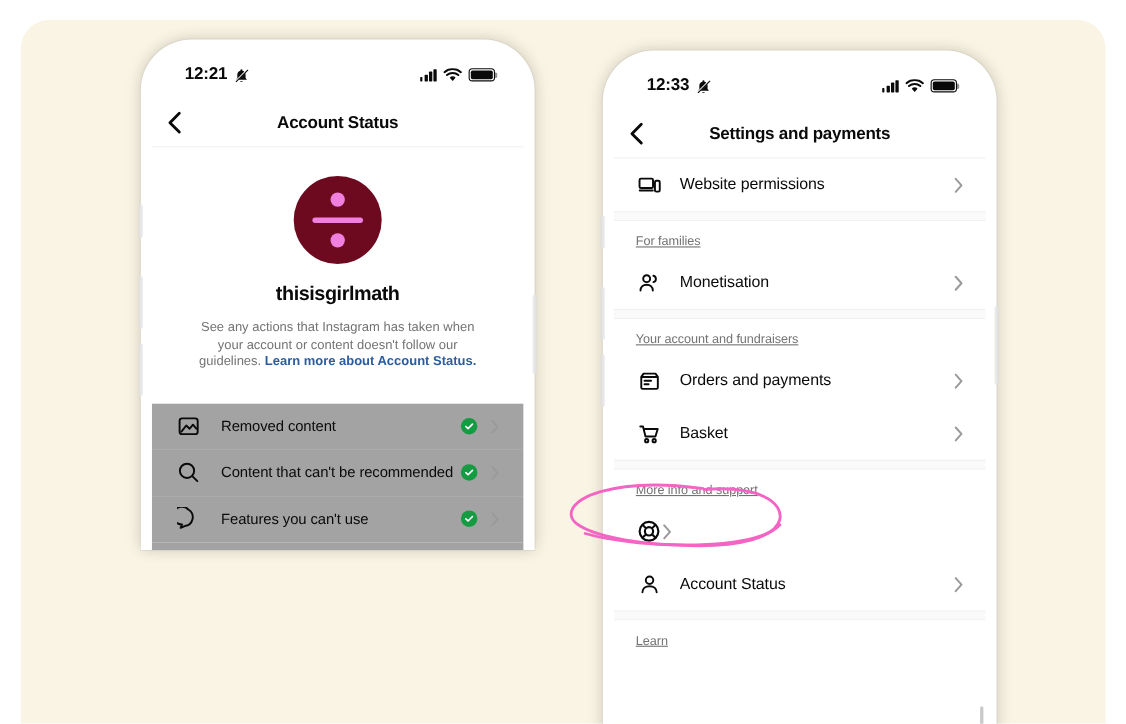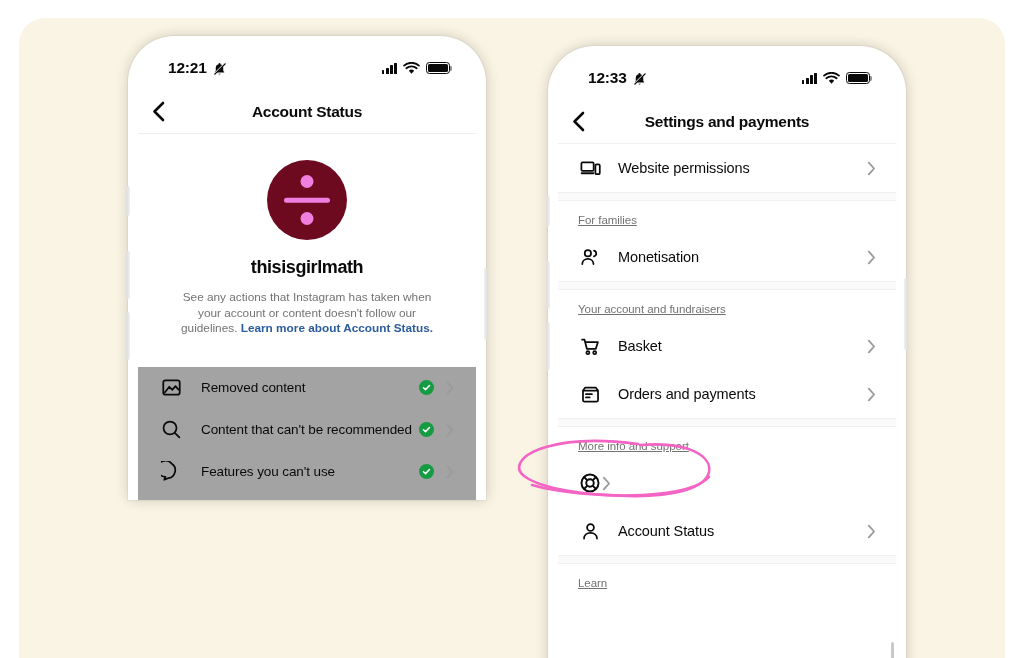--- a/index.html
+++ b/index.html
@@ -382,40 +382,40 @@
               <polyline points="1.5,1.5 6.4,7 1.5,12.5" fill="none" stroke="currentColor" stroke-width="1.7" stroke-linecap="round" stroke-linejoin="round"></polyline>
             </svg>
         </div>
 
         <div class="sect-gap"></div>
 
         <div class="sect-head">Your account and fundraisers</div>
         <div class="srow">
           <span class="ico">
             <svg width="21" height="21" viewBox="0 0 24 24">
-              <path d="M2.4 4.2h2.8l2.6 10.4h10.3l2.4-7.7H6.2" fill="none" stroke="#0a0a0a" stroke-width="2" stroke-linecap="round" stroke-linejoin="round"></path>
-              <circle cx="9" cy="19" r="1.7" fill="none" stroke="#0a0a0a" stroke-width="2"></circle>
-              <circle cx="16.8" cy="19" r="1.7" fill="none" stroke="#0a0a0a" stroke-width="2"></circle>
-            </svg>
-          </span>
-          <span class="label">Basket</span>
-          <svg class="chev" width="9" height="15" viewBox="0 0 8 14">
-              <polyline points="1.5,1.5 6.4,7 1.5,12.5" fill="none" stroke="currentColor" stroke-width="1.7" stroke-linecap="round" stroke-linejoin="round"></polyline>
-            </svg>
-        </div>
-        <div class="srow">
-          <span class="ico">
-            <svg width="21" height="21" viewBox="0 0 24 24">
               <path d="M3.4 7.5 5.8 4.2h12.4l2.4 3.3v11.1a1.4 1.4 0 0 1-1.4 1.4H4.8a1.4 1.4 0 0 1-1.4-1.4z" fill="none" stroke="#0a0a0a" stroke-width="2" stroke-linejoin="round"></path>
               <line x1="3.6" y1="7.6" x2="20.4" y2="7.6" stroke="#0a0a0a" stroke-width="2"></line>
               <line x1="6.8" y1="11.6" x2="13.6" y2="11.6" stroke="#0a0a0a" stroke-width="2" stroke-linecap="round"></line>
               <line x1="6.8" y1="15.3" x2="11" y2="15.3" stroke="#0a0a0a" stroke-width="2" stroke-linecap="round"></line>
             </svg>
           </span>
           <span class="label">Orders and payments</span>
+          <svg class="chev" width="9" height="15" viewBox="0 0 8 14">
+              <polyline points="1.5,1.5 6.4,7 1.5,12.5" fill="none" stroke="currentColor" stroke-width="1.7" stroke-linecap="round" stroke-linejoin="round"></polyline>
+            </svg>
+        </div>
+        <div class="srow">
+          <span class="ico">
+            <svg width="21" height="21" viewBox="0 0 24 24">
+              <path d="M2.4 4.2h2.8l2.6 10.4h10.3l2.4-7.7H6.2" fill="none" stroke="#0a0a0a" stroke-width="2" stroke-linecap="round" stroke-linejoin="round"></path>
+              <circle cx="9" cy="19" r="1.7" fill="none" stroke="#0a0a0a" stroke-width="2"></circle>
+              <circle cx="16.8" cy="19" r="1.7" fill="none" stroke="#0a0a0a" stroke-width="2"></circle>
+            </svg>
+          </span>
+          <span class="label">Basket</span>
           <svg class="chev" width="9" height="15" viewBox="0 0 8 14">
               <polyline points="1.5,1.5 6.4,7 1.5,12.5" fill="none" stroke="currentColor" stroke-width="1.7" stroke-linecap="round" stroke-linejoin="round"></polyline>
             </svg>
         </div>
 
         <div class="sect-gap"></div>
 
         <div class="sect-head">More info and support</div>
         <div class="srow">
           <span class="ico">

